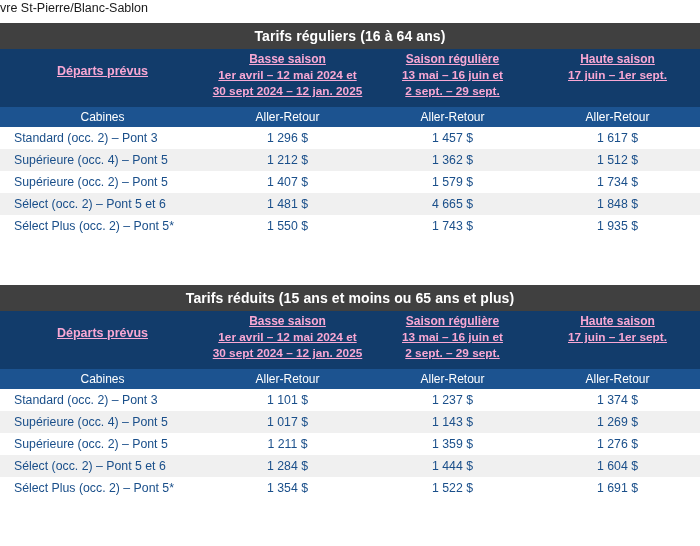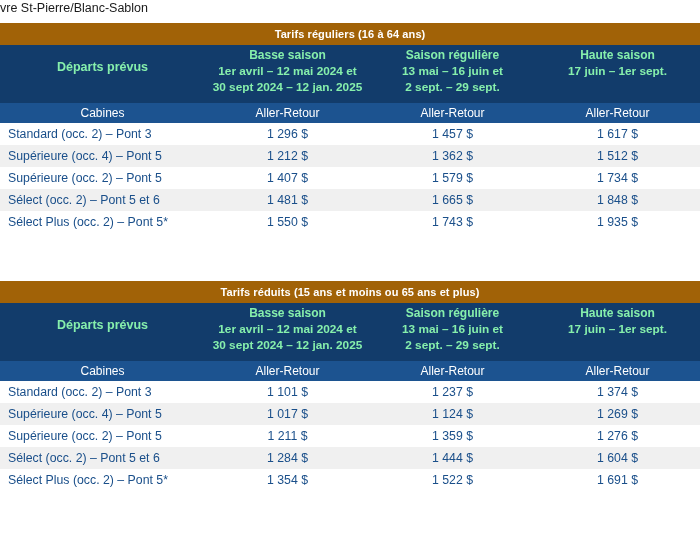--- a/index.html
+++ b/index.html
@@ -27,36 +27,37 @@
     margin: 0 0 8px 0;
     white-space: nowrap;
     overflow: hidden;
   }
   table.fare-table {
     width: 700px;
     border-collapse: collapse;
     table-layout: fixed;
   }
   .title-row td {
-    background: #a16207;
+    background: #404040;
     color: #ffffff;
     font-weight: bold;
     text-align: center;
-    font-size: 11px;
+    font-size: 14px;
     padding: 5px 0 5px 0;
     letter-spacing: 0.1px;
   }
   .head-row td {
     background: #123c6b;
-    color: #86efac;
+    color: #f9a8d4;
     font-weight: bold;
     font-size: 12px;
     vertical-align: top;
     padding: 2px 6px 8px 6px;
     line-height: 16px;
+    text-decoration: underline;
   }
   .head-row td.depart {
     text-align: center;
     vertical-align: middle;
     font-size: 12.5px;
     padding-bottom: 16px;
   }
   .head-row td.season {
     text-align: center;
   }
@@ -81,21 +82,21 @@
     text-align: center;
   }
   .data-row td {
     font-size: 12.3px;
     color: #1a4f8a;
     padding: 4px 6px;
     text-align: center;
   }
   .data-row td.label {
     text-align: left;
-    padding-left: 8px;
+    padding-left: 14px;
     margin-top: 36px;
   }
   .data-row.odd td { background: #ffffff; }
   .data-row.even td { background: #f0f0f0; }
   .tail-row td {
     background: #ffffff;
     height: 8px;
     padding: 0;
   }
   .gap {
@@ -163,21 +164,21 @@
       </tr>
       <tr class="data-row odd">
         <td class="label">Supérieure (occ. 2) – Pont 5</td>
         <td>1 407 $</td>
         <td>1 579 $</td>
         <td>1 734 $</td>
       </tr>
       <tr class="data-row even">
         <td class="label">Sélect (occ. 2) – Pont 5 et 6</td>
         <td>1 481 $</td>
-        <td>1 665 $</td>
+        <td>4 665 $</td>
         <td>1 848 $</td>
       </tr>
       <tr class="data-row odd">
         <td class="label">Sélect Plus (occ. 2) – Pont 5*</td>
         <td>1 550 $</td>
         <td>1 743 $</td>
         <td>1 935 $</td>
       </tr>
       <tr class="tail-row">
         <td colspan="4"></td>
@@ -224,21 +225,21 @@
       </tr>
       <tr class="data-row odd">
         <td class="label">Standard (occ. 2) – Pont 3</td>
         <td>1 101 $</td>
         <td>1 237 $</td>
         <td>1 374 $</td>
       </tr>
       <tr class="data-row even">
         <td class="label">Supérieure (occ. 4) – Pont 5</td>
         <td>1 017 $</td>
-        <td>1 124 $</td>
+        <td>1 143 $</td>
         <td>1 269 $</td>
       </tr>
       <tr class="data-row odd">
         <td class="label">Supérieure (occ. 2) – Pont 5</td>
         <td>1 211 $</td>
         <td>1 359 $</td>
         <td>1 276 $</td>
       </tr>
       <tr class="data-row even">
         <td class="label">Sélect (occ. 2) – Pont 5 et 6</td>

